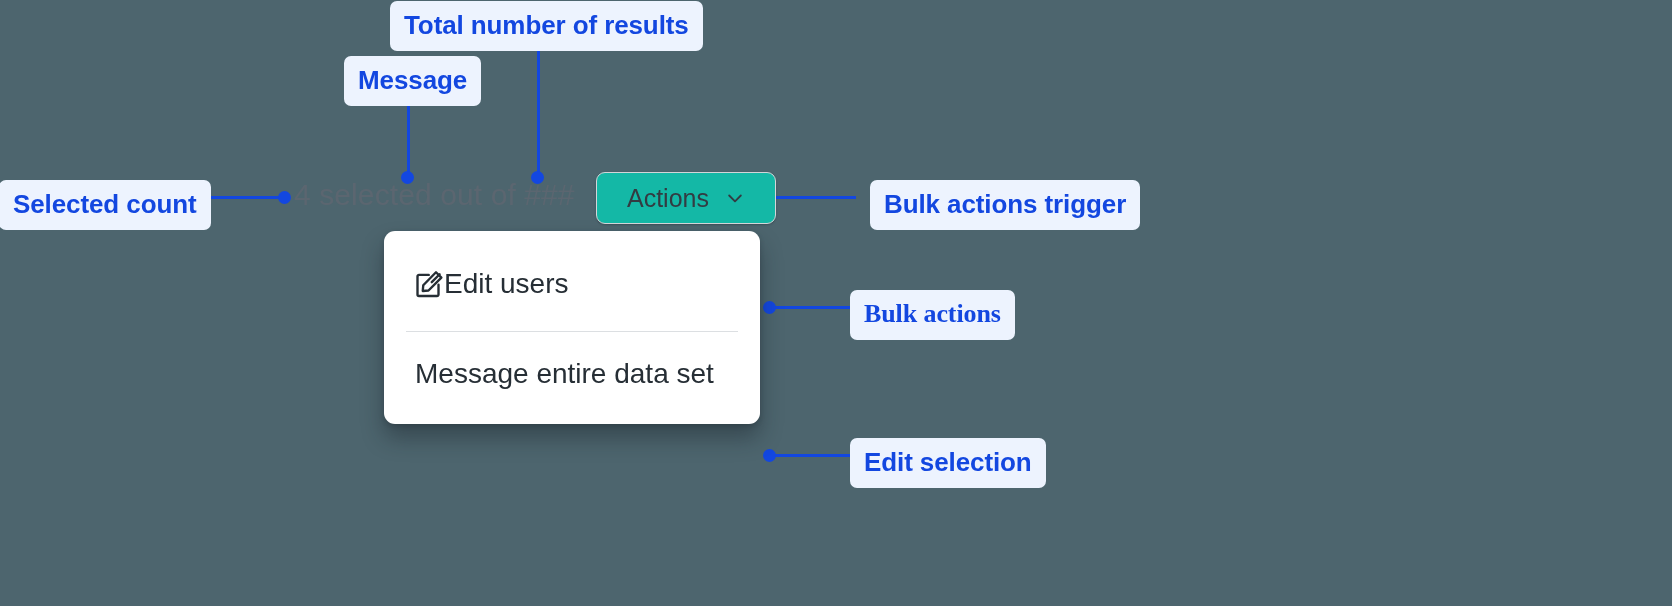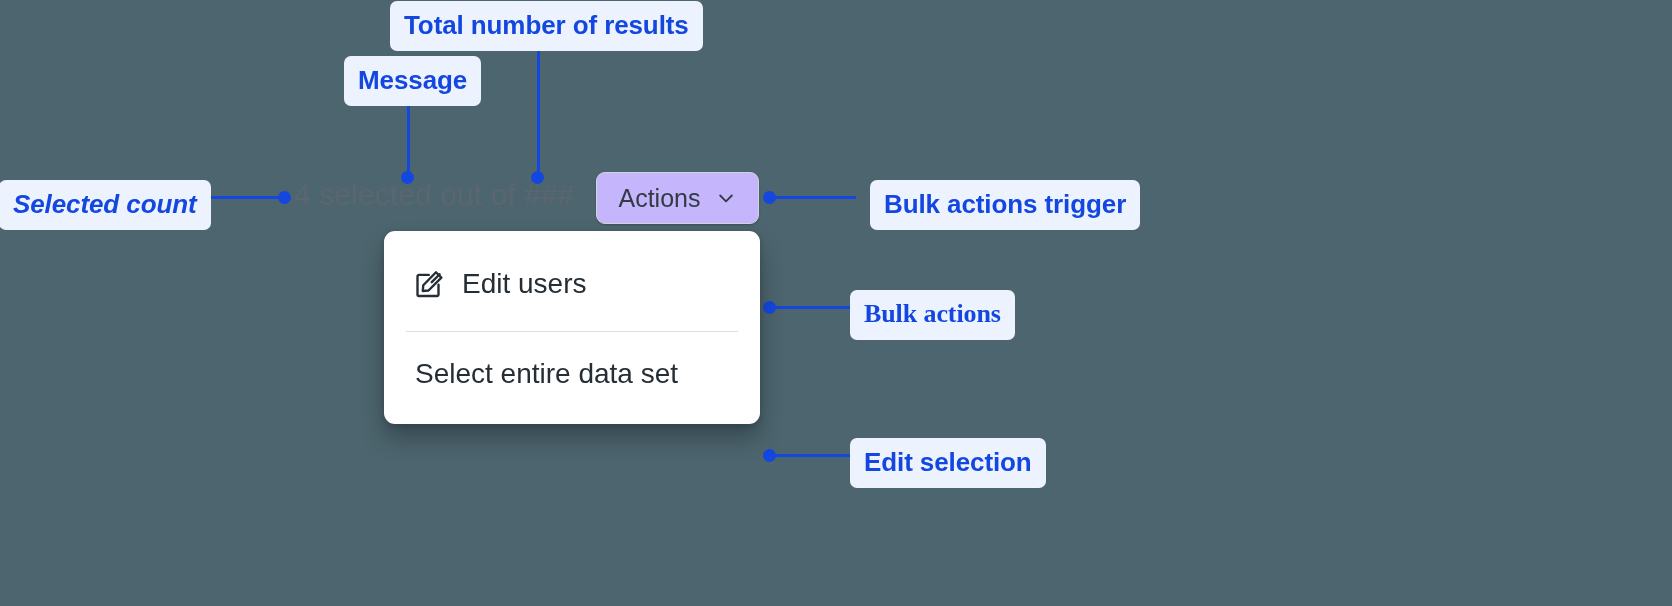--- a/index.html
+++ b/index.html
@@ -62,23 +62,23 @@
     line-height: 1;
     white-space: nowrap;
     letter-spacing: 0.1px;
   }
 
   
   .actions-btn {
     position: absolute;
     left: 596px;
     top: 172px;
-    width: 163px;
+    width: 180px;
     height: 52px;
-    background: #c4b5fd;
+    background: #14b8a6;
     border: 1px solid #d3d6d9;
     border-radius: 9px;
     box-shadow: 0 1px 2px rgba(20,30,40,0.30);
     display: flex;
     align-items: center;
     justify-content: center;
     gap: 16px;
     padding: 0 14px;
   }
   .actions-btn .label {
@@ -101,21 +101,20 @@
     width: 376px;
     background: #ffffff;
     border-radius: 11px;
     box-shadow: 0 14px 22px rgba(22,30,38,0.40),
                 0 2px 5px rgba(22,30,38,0.22);
     padding: 24px 0 22px;
   }
   .menu-item {
     display: flex;
     align-items: center;
-    gap: 18px;
     padding: 14px 30px 14px 30px;
     font-size: 28px;
     line-height: 1;
     color: #262e35;
     white-space: nowrap;
   }
   .menu-item.danger { color: #f01e1e; }
   .menu-item .mi-icon {
     width: 30px;
     height: 30px;
@@ -149,21 +148,21 @@
   <div class="conn-h" style="left:766px; top:306px; width:90px;"></div>
   <div class="dot" style="left:763px; top:301px;"></div>
 
   <div class="conn-h" style="left:766px; top:454px; width:90px;"></div>
   <div class="dot" style="left:763px; top:449px;"></div>
 
   <div class="anno" style="left:390px; top:1px;">Total number of results</div>
 
   <div class="anno" style="left:344px; top:56px;">Message</div>
 
-  <div class="anno" style="left:-1px; top:180px;font-style:italic;">Selected count</div>
+  <div class="anno" style="left:-1px; top:180px;">Selected count</div>
 
   <div class="anno" style="left:870px; top:180px;">Bulk actions trigger</div>
 
   <div class="anno" style="left:850px; top:290px;font-family:Liberation Serif, serif;">Bulk actions</div>
 
   <div class="anno" style="left:850px; top:438px;">Edit selection</div>
 
   <div class="sel-message">4 selected out of ###</div>
 
   <div class="actions-btn">
@@ -181,19 +180,19 @@
         <path d="M17.6 2.6 L21.9 6.9 L11.6 17.2 L7.0 17.6 L7.4 13.0 Z"></path>
         <path d="M19.6 12.6 V20.4 a1.2 1.2 0 0 1 -1.2 1.2 H4.0 a1.2 1.2 0 0 1 -1.2 -1.2 V5.9 a1.2 1.2 0 0 1 1.2 -1.2 H11.8"></path>
       </svg>
       <span>Edit users</span>
     </div>
 
 
     <div class="menu-sep"></div>
 
     <div class="menu-item plain">
-      <span>Select entire data set</span>
+      <span>Message entire data set</span>
     </div>
 
 
   </div>
 
 </div>
 
 </body></html>

